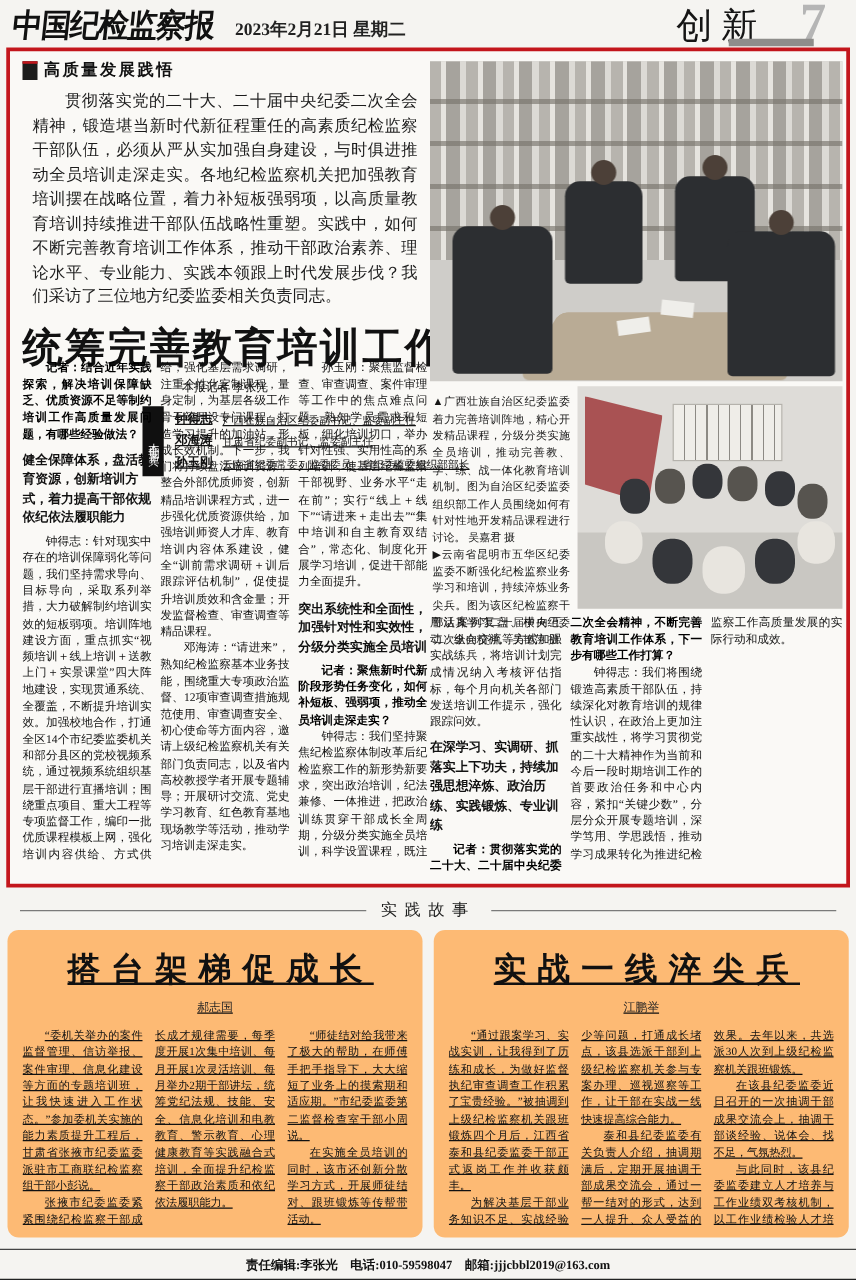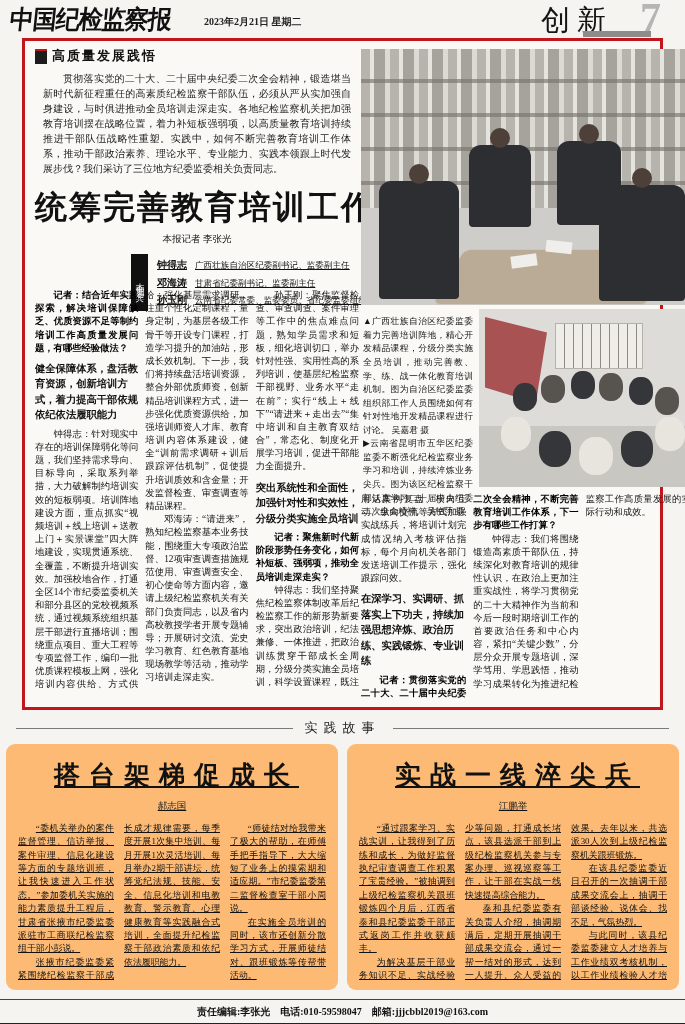--- a/index.html
+++ b/index.html
@@ -6,34 +6,34 @@
   body{
     width:685px;height:1024px;background:#f5f4f1;overflow:hidden;
     font-family:"Liberation Serif","DejaVu Serif",serif;color:#111;
   }
   .page{position:relative;width:685px;height:1024px;}
 
   
   .masthead{position:relative;height:36px;padding:2px 8px 0 10px;}
   .logo{position:absolute;left:10px;top:4px;font-size:24px;font-weight:bold;
         transform:skewX(-6deg) scaleY(1.06);letter-spacing:-1px;}
-  .issue-date{position:absolute;left:204px;top:15px;font-size:10px;font-weight:bold;color:#222;}
+  .issue-date{position:absolute;left:188px;top:15px;font-size:14px;font-weight:bold;color:#222;}
   .sect{position:absolute;right:72px;top:1px;font-size:29px;letter-spacing:7px;color:#151515;}
   .pageno{position:absolute;right:24px;top:-6px;font-size:42px;color:#b5b5b5;font-weight:bold;}
   .sect-bar{position:absolute;right:34px;top:31px;width:68px;height:6px;background:#8e8d8b;}
 
   
-  .main-box{position:relative;margin:0 22px;height:672px;border:3px solid #c3161c;
+  .main-box{position:relative;margin:0 5px;height:672px;border:3px solid #c3161c;
             background:#faf9f6;box-sizing:border-box;}
   .tag-row{position:absolute;left:10px;top:6px;display:flex;align-items:center;gap:5px;}
   .tag-icon{width:12px;height:13px;background:#1c1c1c;border-top:2px solid #c3161c;display:inline-block;}
   .tag-text{font-size:13px;font-weight:bold;letter-spacing:2px;}
 
   .left-top{position:absolute;left:10px;top:30px;width:324px;}
-  .intro{margin:0;padding:0 8px;font-size:10px;line-height:1.5;text-align:justify;
+  .intro{margin:0;padding:0 8px;font-size:13px;line-height:1.5;text-align:justify;
          text-indent:2em;color:#1c1c1c;}
   .headline{margin:10px 0 3px;font-size:32px;font-weight:900;text-align:center;
             letter-spacing:2px;white-space:nowrap;}
   .byline{text-align:center;font-size:9.5px;margin-bottom:8px;}
   .guests{display:flex;gap:9px;margin:4px 0 0 96px;}
   .guest-label{width:17px;background:#101010;color:#fff;writing-mode:vertical-rl;
                text-orientation:upright;font-size:9px;letter-spacing:3px;
                display:flex;align-items:center;justify-content:center;padding:4px 0;}
   .guest-rows{display:flex;flex-direction:column;justify-content:space-between;padding:2px 0;}
   .guest-row{display:flex;align-items:flex-end;gap:8px;line-height:1.75;text-decoration:underline;}

